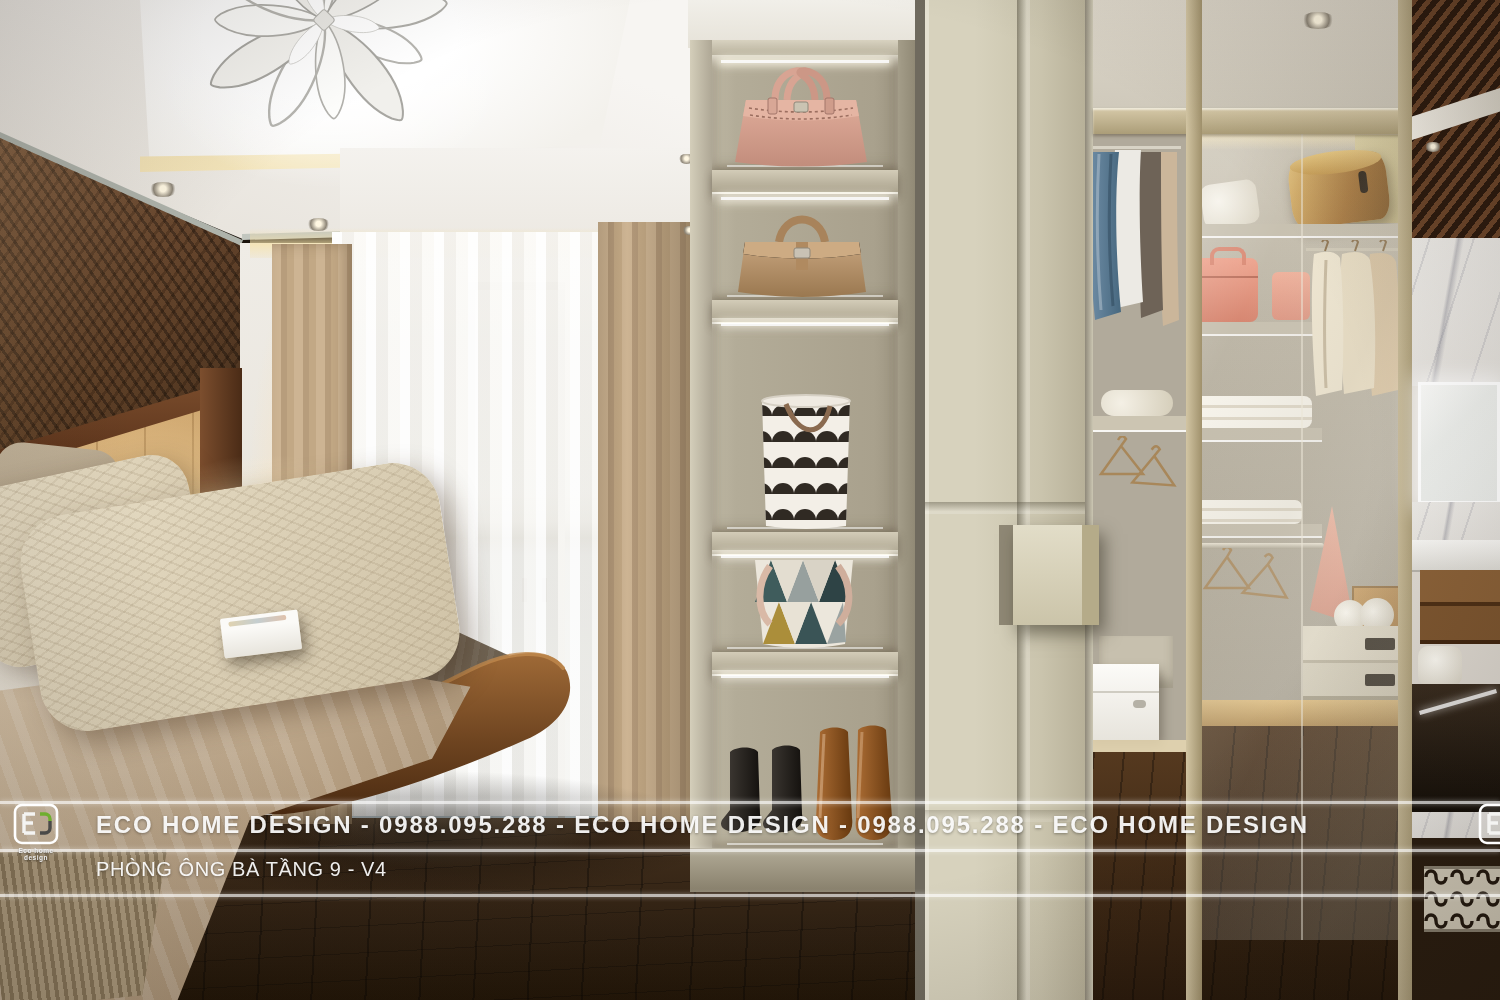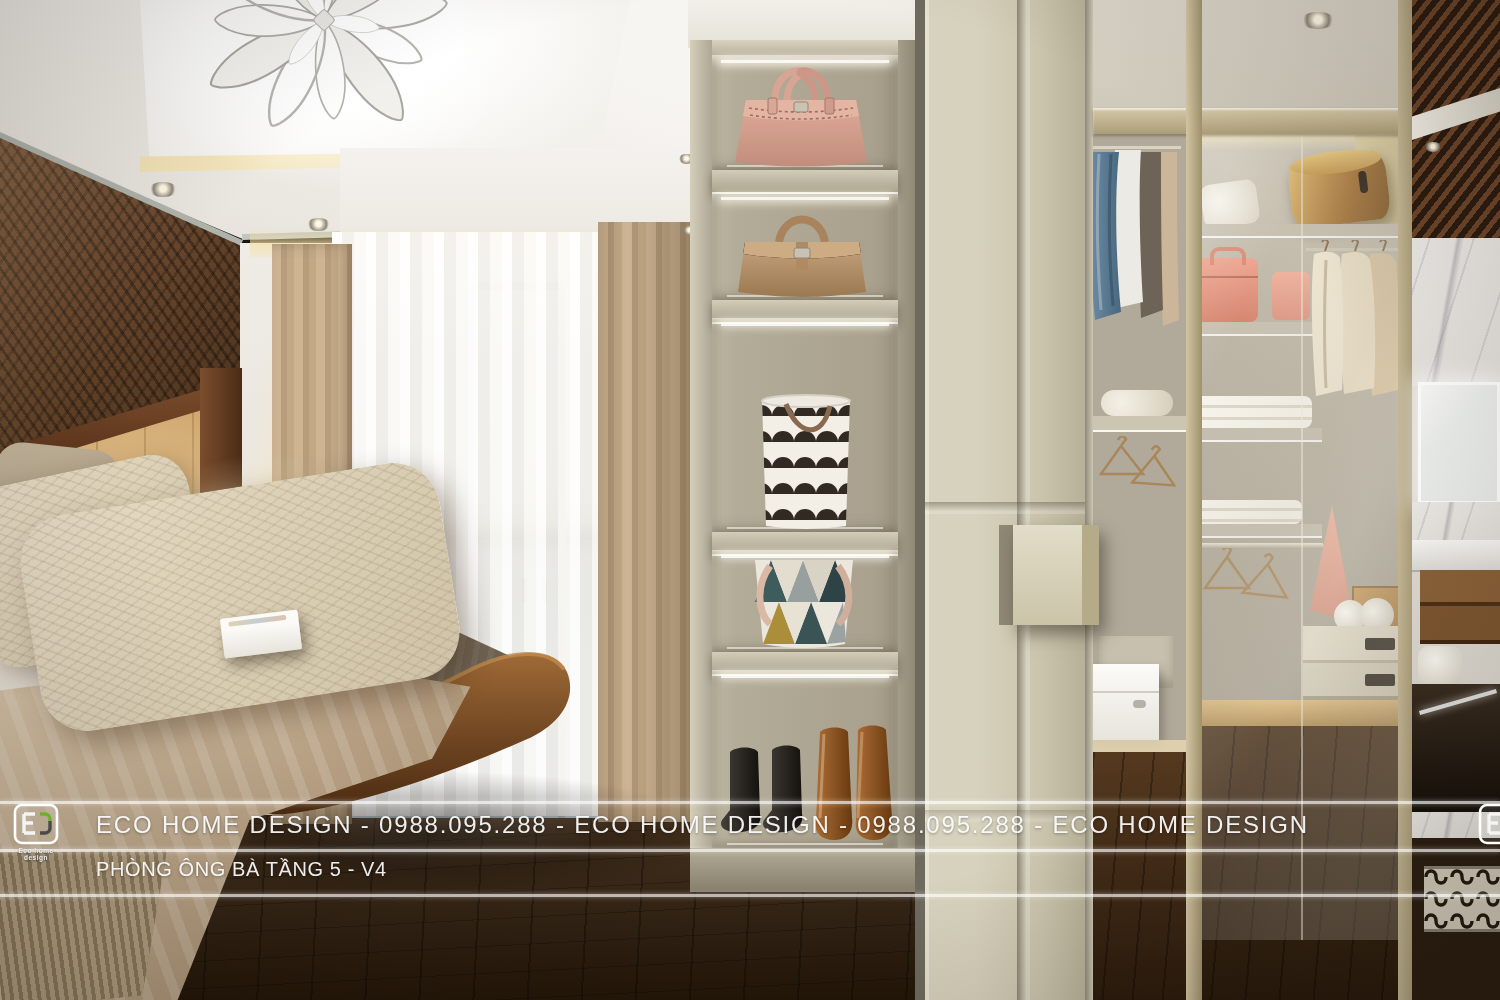--- a/index.html
+++ b/index.html
@@ -506,22 +506,22 @@
     </div>
   </div>
 
   <div class="abs" style="left:0;top:0;width:1500px;height:1000px;
     background:radial-gradient(ellipse at 50% 45%,rgba(0,0,0,0) 58%,rgba(18,10,4,.22) 100%);"></div>
 
   <div class="wline" style="top:801px;"></div>
   <div class="wline" style="top:849px;"></div>
   <div class="wline" style="top:894px;"></div>
 
-  <div class="wm-text" style="left:96px;top:811px;font-size:24px;letter-spacing:1.8px;font-weight:400;">ECO HOME DESIGN - 0988.095.288 - ECO HOME DESIGN - 0988.095.288 - ECO HOME DESIGN</div>
-  <div class="wm-text" style="left:96px;top:858px;font-size:20px;letter-spacing:.6px;font-weight:400;">PHÒNG ÔNG BÀ TẦNG 5 - V4</div>
+  <div class="wm-text" style="left:96px;top:811px;font-size:24px;letter-spacing:1.8px;font-weight:700;">ECO HOME DESIGN - 0988.095.288 - ECO HOME DESIGN - 0988.095.288 - ECO HOME DESIGN</div>
+  <div class="wm-text" style="left:96px;top:858px;font-size:20px;letter-spacing:.6px;font-weight:400;">PHÒNG ÔNG BÀ TẦNG 9 - V4</div>
 
   <div class="abs" style="left:12px;top:802px;width:52px;height:62px;">
     <svg width="48" height="46" viewBox="0 0 46 46">
       <rect x="2" y="3" width="42" height="38" rx="7" fill="rgba(255,255,255,0.10)" stroke="#ffffff" stroke-width="2.6"></rect>
       <path d="M11 12 h11 M11 12 v19 M11 21 h9 M11 31 h11" stroke="#f4f4f2" stroke-width="3.4" fill="none"></path>
       <path d="M27 12 h5 a5 5 0 0 1 5 5 v2" stroke="#6fae2f" stroke-width="3.4" fill="none"></path>
       <path d="M37 19 v7 a5 5 0 0 1 -5 5 h-5" stroke="#4a4a48" stroke-width="3.4" fill="none"></path>
     </svg>
     <div style="position:absolute;left:0;top:45px;width:48px;text-align:center;font-size:6.5px;letter-spacing:.5px;
                 color:#f0f0f0;font-weight:bold;text-shadow:0 1px 2px rgba(0,0,0,.5);">Eco home design</div>

